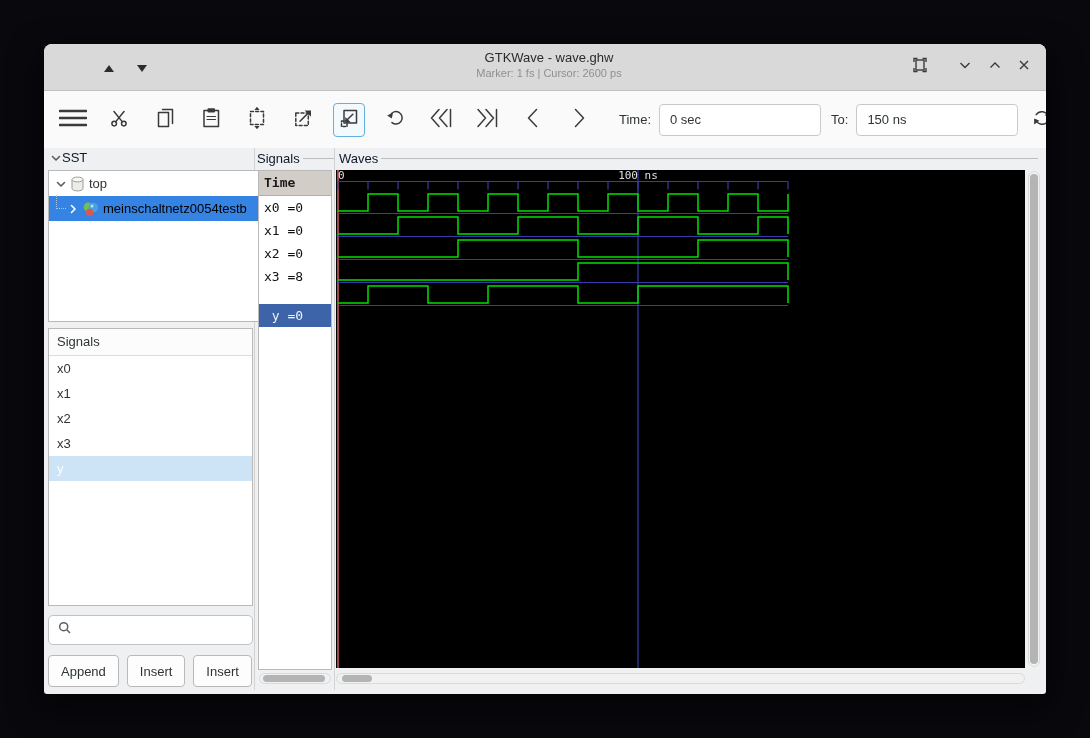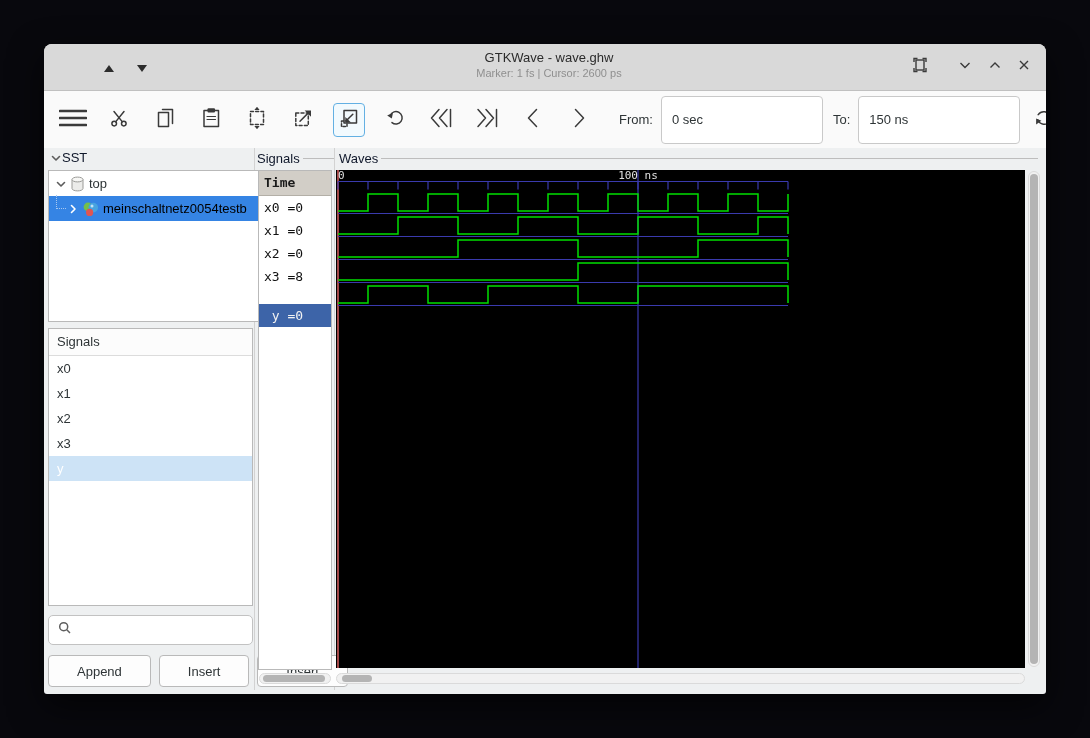--- a/index.html
+++ b/index.html
@@ -15,21 +15,21 @@
   .tri-up{left:60px;border-bottom:7px solid #2c2c2c;}
   .tri-down{left:93px;border-top:7px solid #2c2c2c;}
   .winbtn{position:absolute;top:13px;width:20px;height:20px;display:flex;align-items:center;justify-content:center;}
   .winbtn svg{stroke:#3a3a3a;fill:none;stroke-width:1.4;}
   
   .toolbar{position:absolute;left:0;top:47px;right:0;height:57px;background:#fafafa;display:flex;align-items:center;padding-left:13px;box-sizing:border-box;}
   .tb-btn{width:30px;height:32px;margin-right:14px;display:flex;align-items:center;justify-content:center;flex:0 0 auto;border:1px solid transparent;border-radius:4px;}
   .tb-btn svg{stroke:#3a3a3a;fill:none;stroke-width:1.5;stroke-linecap:round;stroke-linejoin:round;}
   .tb-btn.active{border:1px solid #63b0e3;background:#f2fafe;}
   .tb-label{font-size:13px;color:#2e3436;margin:0 8px 0 10px;flex:0 0 auto;}
-  .tb-input{width:162px;height:48px;border:1px solid #c9c9c9;border-radius:4px;background:#fff;
+  .tb-input{width:162px;height:32px;border:1px solid #c9c9c9;border-radius:4px;background:#fff;
     font-family:"Liberation Sans",sans-serif;font-size:13px;color:#2e3436;padding:0 10px;box-sizing:border-box;outline:none;flex:0 0 auto;}
   
   .pane-label{position:absolute;display:flex;align-items:center;font-size:13px;color:#0f172a;}
   .frame-line{flex:1;height:1px;background:#bdbdbd;margin-left:3px;}
   .vsep{position:absolute;top:104px;bottom:4px;width:1px;background:#d2d2d2;}
   .box{position:absolute;background:#fff;border:1px solid #b9b9b9;box-sizing:border-box;overflow:hidden;}
   
   .tree-row{height:25px;display:flex;align-items:center;font-size:13px;color:#2e3436;white-space:nowrap;}
   .tree-row.selected{background:#3584e4;color:#000000;}
   .chev{flex:0 0 auto;}
@@ -38,21 +38,21 @@
   .tree-guide{flex:0 0 auto;width:9px;height:13px;border-left:1px dotted #a8c8ef;border-bottom:1px dotted #a8c8ef;margin:-9px 1px 4px 7px;}
   .ticon{flex:0 0 auto;margin:0 4px 0 3px;display:flex;}
   
   .list-header{height:26px;line-height:26px;padding-left:8px;font-size:13px;color:#2e3436;border-bottom:1px solid #dcdcdc;background:#fcfcfc;}
   .list-row{height:25px;line-height:25px;padding-left:8px;font-size:13px;color:#2e3436;}
   .list-row.selected{background:#cde3f6;color:#ffffff;}
   .search{position:absolute;left:4px;top:571px;width:205px;height:30px;background:#fff;border:1px solid #c2c2c2;border-radius:5px;box-sizing:border-box;display:flex;align-items:center;padding-left:8px;}
   .search svg{stroke:#5f5f5f;fill:none;stroke-width:1.5;}
   .btn-row{position:absolute;left:4px;top:611px;width:205px;display:flex;gap:8px;}
   .pbtn{height:30px;background:#fdfdfd;border:1px solid #b9b9b9;border-radius:4px;font-size:13px;color:#2e3436;
-    display:flex;align-items:center;justify-content:center;padding:0 28px;font-family:"Liberation Sans",sans-serif;}
+    display:flex;align-items:center;justify-content:center;padding:0 12px;font-family:"Liberation Sans",sans-serif;}
   
   .mono{font-family:"DejaVu Sans Mono","Liberation Mono",monospace;}
   .time-header{height:24px;line-height:24px;background:#d2cec7;border-bottom:1px solid #b3afa7;font-size:13px;font-weight:700;color:#1a1a1a;padding-left:5px;white-space:pre;}
   .wn-row{height:23px;line-height:23px;font-size:13px;color:#111;padding-left:5px;white-space:pre;}
   .wn-row.selected{background:#3d64a8;color:#f2f2f2;margin-top:16px;}
   
   .hscroll{position:absolute;height:11px;background:#f1f1f1;border:1px solid #dadada;border-radius:6px;box-sizing:border-box;}
   .hthumb{position:absolute;top:1px;height:7px;background:#b4b4b4;border-radius:4px;}
   .vscroll{position:absolute;width:12px;background:#f1f1f1;border:1px solid #dadada;border-radius:6px;box-sizing:border-box;}
   .vthumb{position:absolute;left:1px;width:8px;background:#b4b4b4;border-radius:4px;}
@@ -161,21 +161,21 @@
     <div class="tb-btn">
       <span><svg width="22" height="24" viewBox="0 0 22 24">
             <path d="M14.5 3.5 L6.5 12 L14.5 20.5"></path>
           </svg></span>
     </div>
     <div class="tb-btn">
       <span><svg width="22" height="24" viewBox="0 0 22 24">
             <path d="M7.5 3.5 L15.5 12 L7.5 20.5"></path>
           </svg></span>
     </div>
-    <span class="tb-label">From:</span>
+    <span class="tb-label">Time:</span>
     <input class="tb-input" type="text" value="0 sec" style="">
     <span class="tb-label">To:</span>
     <input class="tb-input" type="text" value="150 ns" style="">
     <div class="tb-btn" style="margin-left:8px">
       <span><svg width="24" height="24" viewBox="0 0 24 24">
         <path d="M6.2 8.6 A7 7 0 0 1 18.3 10.2"></path>
         <polygon points="19.9,5.6 19.9,11.4 14.6,9.2" fill="#3a3a3a" stroke="none"></polygon>
         <path d="M17.8 15.4 A7 7 0 0 1 5.7 13.8"></path>
         <polygon points="4.1,18.4 4.1,12.6 9.4,14.8" fill="#3a3a3a" stroke="none"></polygon>
       </svg></span>

